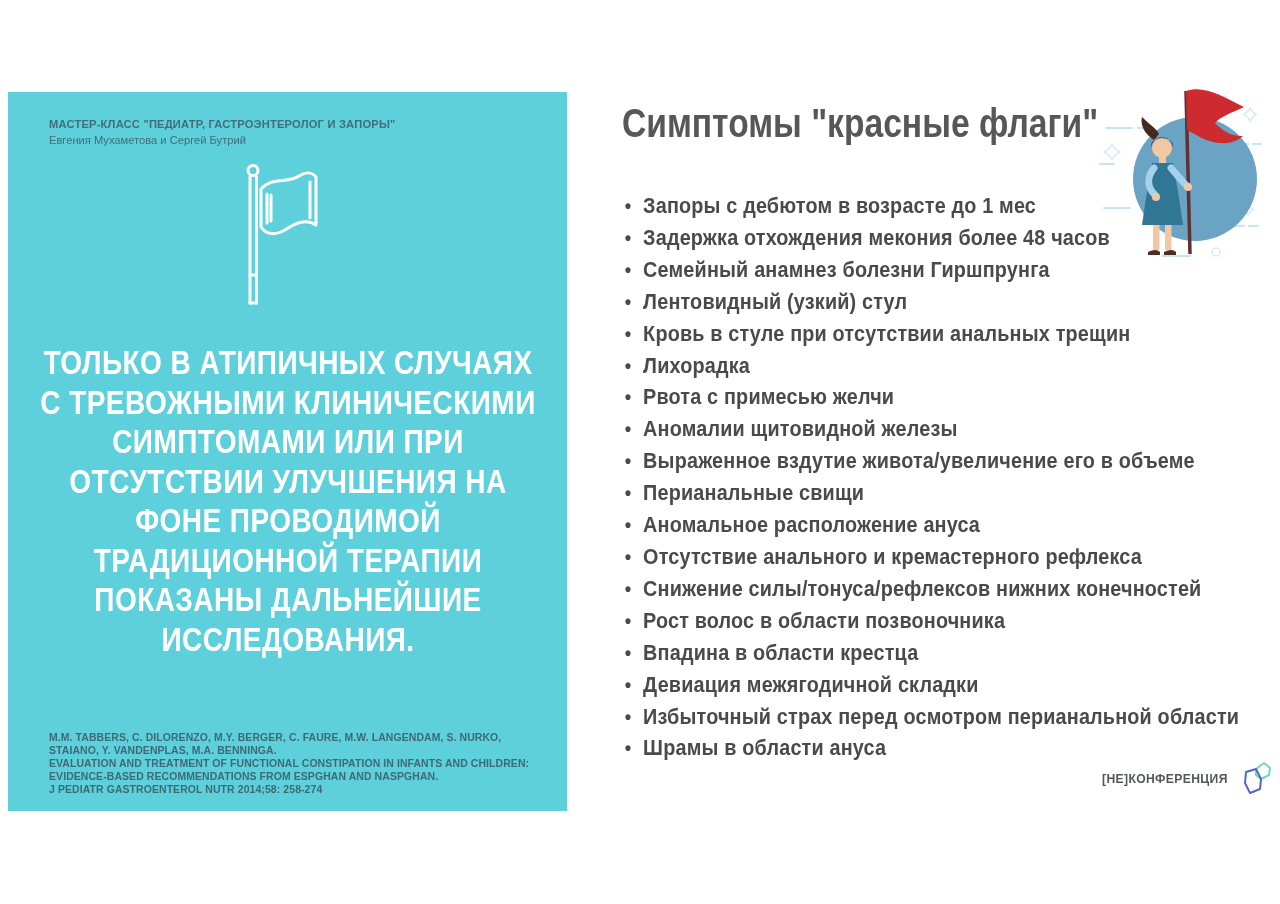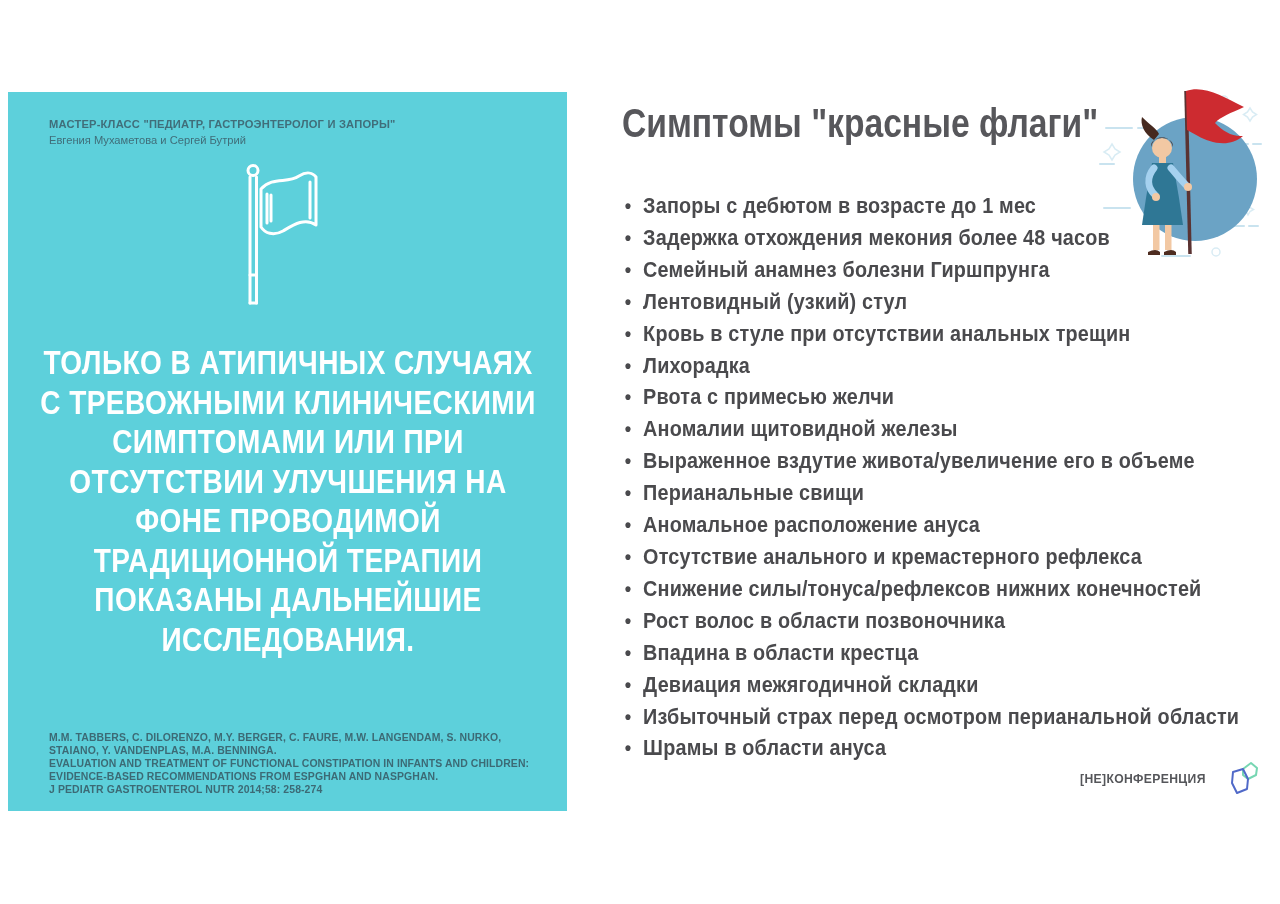--- a/index.html
+++ b/index.html
@@ -43,21 +43,21 @@
   .symptom-item{
     font-size:22.5px;font-weight:700;color:#4a4a4d;line-height:31.9px;
     padding-left:24px;position:relative;white-space:nowrap;letter-spacing:.2px;
   }
   .symptom-item::before{
     content:"•";position:absolute;left:3px;top:0;font-size:21px;color:#4a4a4d;
   }
   .illustration{position:absolute;left:1098px;top:86px;width:168px;height:178px;}
 
   .brand-footer{
-    position:absolute;right:20px;top:756px;display:flex;align-items:center;gap:20px;
+    position:absolute;right:7px;top:756px;display:flex;align-items:center;gap:11px;
   }
   .brand-text{
     font-size:13.5px;font-weight:600;color:#55565a;letter-spacing:.4px;
     transform:scaleX(.9);transform-origin:right center;white-space:nowrap;
   }
   .brand-icon{width:34px;height:44px;}
 </style>
 </head>
 <body>
 

